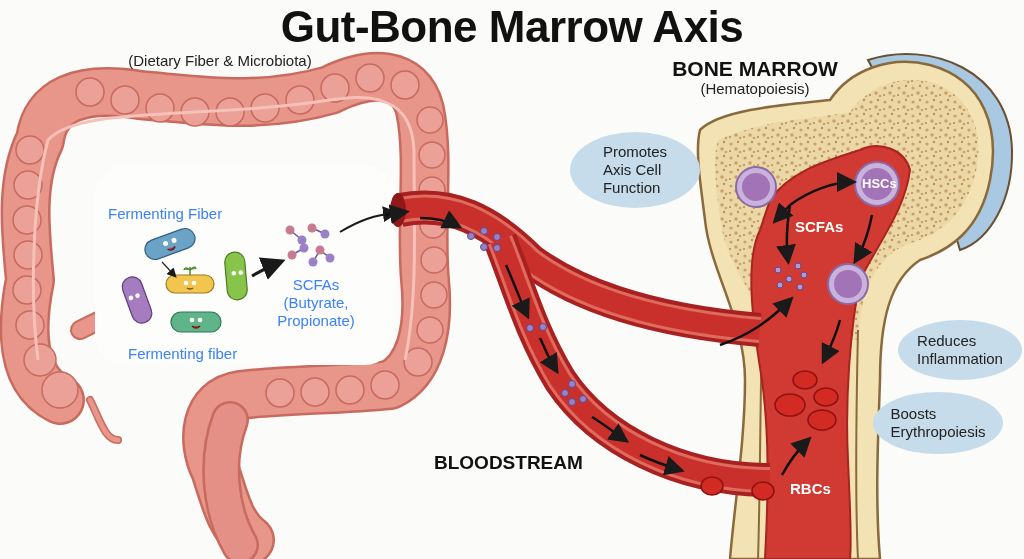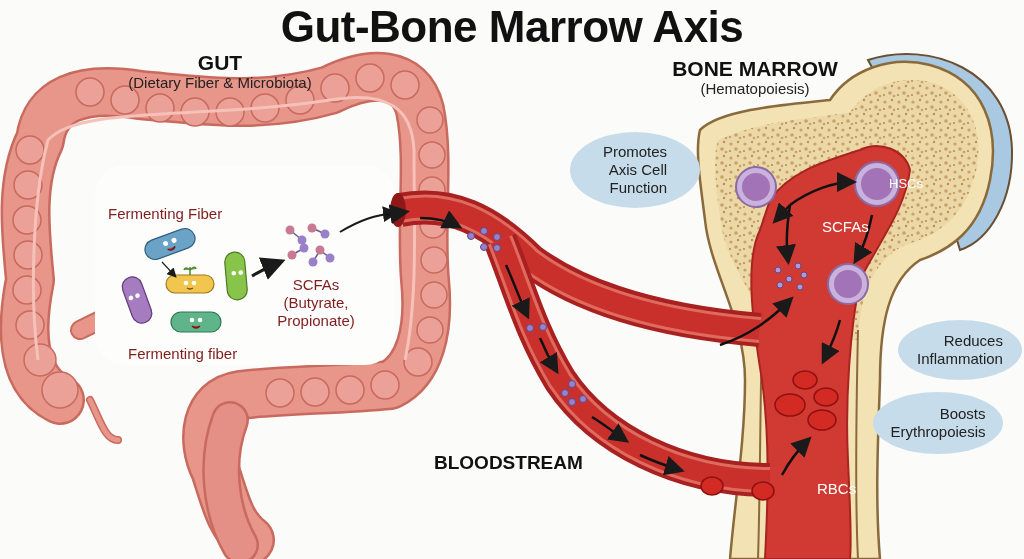--- a/index.html
+++ b/index.html
@@ -12,29 +12,29 @@
   .title {
     position: absolute; left: 0; top: 2px; width: 1024px; text-align: center;
     font-size: 44px; font-weight: bold; color: #111; letter-spacing: -0.5px;
   }
   .section-head {
     position: absolute; text-align: center; color: #111;
   }
   .section-head .h { font-size: 21px; font-weight: bold; display: block; line-height: 22px; }
   .section-head .s { font-size: 15px; color: #222; display: block; line-height: 18px; }
   svg.art { position: absolute; left: 0; top: 0; }
-  .label { position: absolute; color: #7f1d1d; font-size: 15px; line-height: 18px; }
+  .label { position: absolute; color: #3b82f6; font-size: 15px; line-height: 18px; }
   .label.center { text-align: center; }
   .bubble {
     position: absolute; background: #c6dcea; border-radius: 50%;
-    display: flex; align-items: center; justify-content: center; text-align: right;
+    display: flex; align-items: center; justify-content: center; text-align: left;
     font-size: 15px; line-height: 18px; color: #222;
   }
   .white-label {
-    position: absolute; color: #fff; font-weight: normal; font-size: 15px; padding-left: 27px;
+    position: absolute; color: #fff; font-weight: bold; font-size: 15px;
   }
   .blood-label {
     position: absolute; font-weight: bold; font-size: 19px; color: #111;
   }
 </style>
 </head>
 <body>
 
 <div class="title">Gut-Bone Marrow Axis</div>
 
@@ -240,21 +240,20 @@
     <path d="M790,205 C786,230 786,245 788,260" stroke="#111" stroke-width="2.5" fill="none" marker-end="url(#arr)"></path>
     <path d="M790,205 L776,220" stroke="#111" stroke-width="2.5" fill="none" marker-end="url(#arr)"></path>
     <path d="M872,215 C868,235 862,250 856,260" stroke="#111" stroke-width="2.5" fill="none" marker-end="url(#arr)"></path>
     <path d="M840,320 C836,335 830,348 824,360" stroke="#111" stroke-width="2.5" fill="none" marker-end="url(#arr)"></path>
     <path d="M720,345 C750,335 770,320 790,300" stroke="#111" stroke-width="2.5" fill="none" marker-end="url(#arr)"></path>
     <path d="M782,475 C790,460 800,448 808,440" stroke="#111" stroke-width="2.5" fill="none" marker-end="url(#arr)"></path>
   </g>
 </svg>
 
 <div class="section-head" style="left:95px; top:52px; width:250px;">
-  <span class="h">GUT</span>
   <span class="s">(Dietary Fiber &amp; Microbiota)</span>
 </div>
 <div class="section-head" style="left:650px; top:58px; width:210px;">
   <span class="h">BONE MARROW</span>
   <span class="s">(Hematopoiesis)</span>
 </div>
 
 <div class="label" style="left:108px; top:205px;">Fermenting Fiber</div>
 <div class="label" style="left:128px; top:345px;">Fermenting fiber</div>
 <div class="label center" style="left:266px; top:276px; width:100px;">

